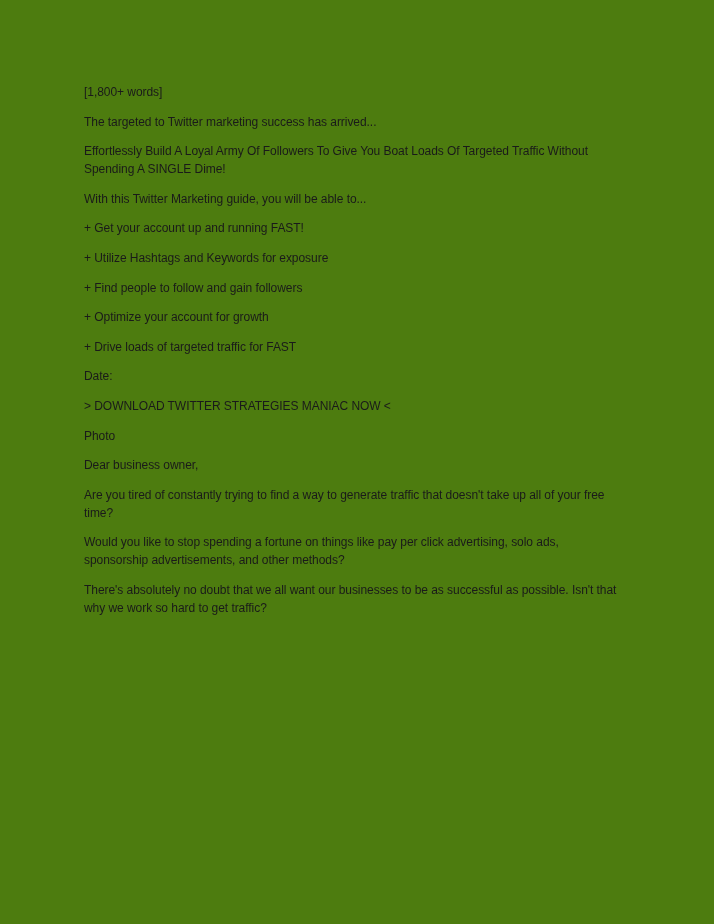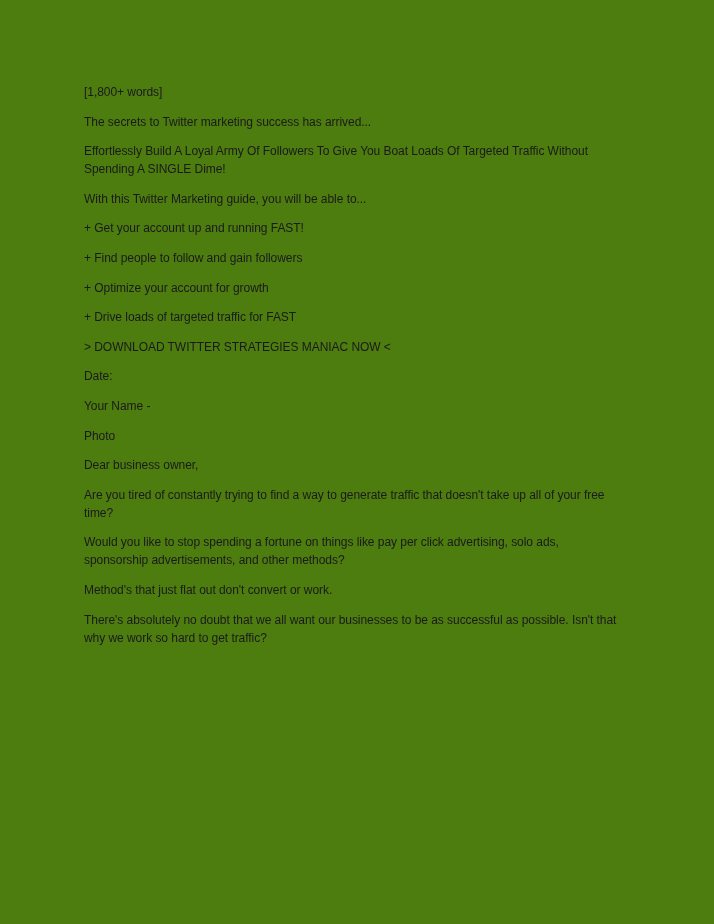--- a/index.html
+++ b/index.html
@@ -37,30 +37,29 @@
       padding: 0;
       white-space: normal;
     }
   </style>
 </head>
 <body>
 
 <div class="page">
   <div class="content">
     <p class="para">[1,800+ words]</p>
-    <p class="para">The secrets to Twitter marketing success has arrived...</p>
+    <p class="para">The targeted to Twitter marketing success has arrived...</p>
     <p class="para">Effortlessly Build A Loyal Army Of Followers To Give You Boat Loads Of Targeted Traffic Without Spending A SINGLE Dime!</p>
     <p class="para">With this Twitter Marketing guide,  you will be able to...</p>
     <p class="para">+ Get your account up and running FAST!</p>
+    <p class="para">+ Utilize Hashtags and Keywords for exposure</p>
     <p class="para">+ Find people to follow and gain followers</p>
     <p class="para">+ Optimize your account for growth</p>
     <p class="para">+ Drive loads of targeted traffic for FAST</p>
+    <p class="para">Date:</p>
     <p class="para">&gt; DOWNLOAD TWITTER STRATEGIES MANIAC NOW &lt;</p>
-    <p class="para">Date:</p>
-    <p class="para">Your Name -</p>
     <p class="para">Photo</p>
     <p class="para">Dear business owner,</p>
     <p class="para">Are you tired of constantly trying to find a way to generate traffic that doesn't take up all of your free time?</p>
     <p class="para">Would you like to stop spending a fortune on things like pay per click advertising, solo ads, sponsorship advertisements, and other methods?</p>
-    <p class="para">Method's that just flat out don't convert or work.</p>
     <p class="para">There's absolutely no doubt that we all want our businesses to be as successful as possible. Isn't that why we work so hard to get traffic?</p>
   </div>
 </div>
 
 </body></html>

